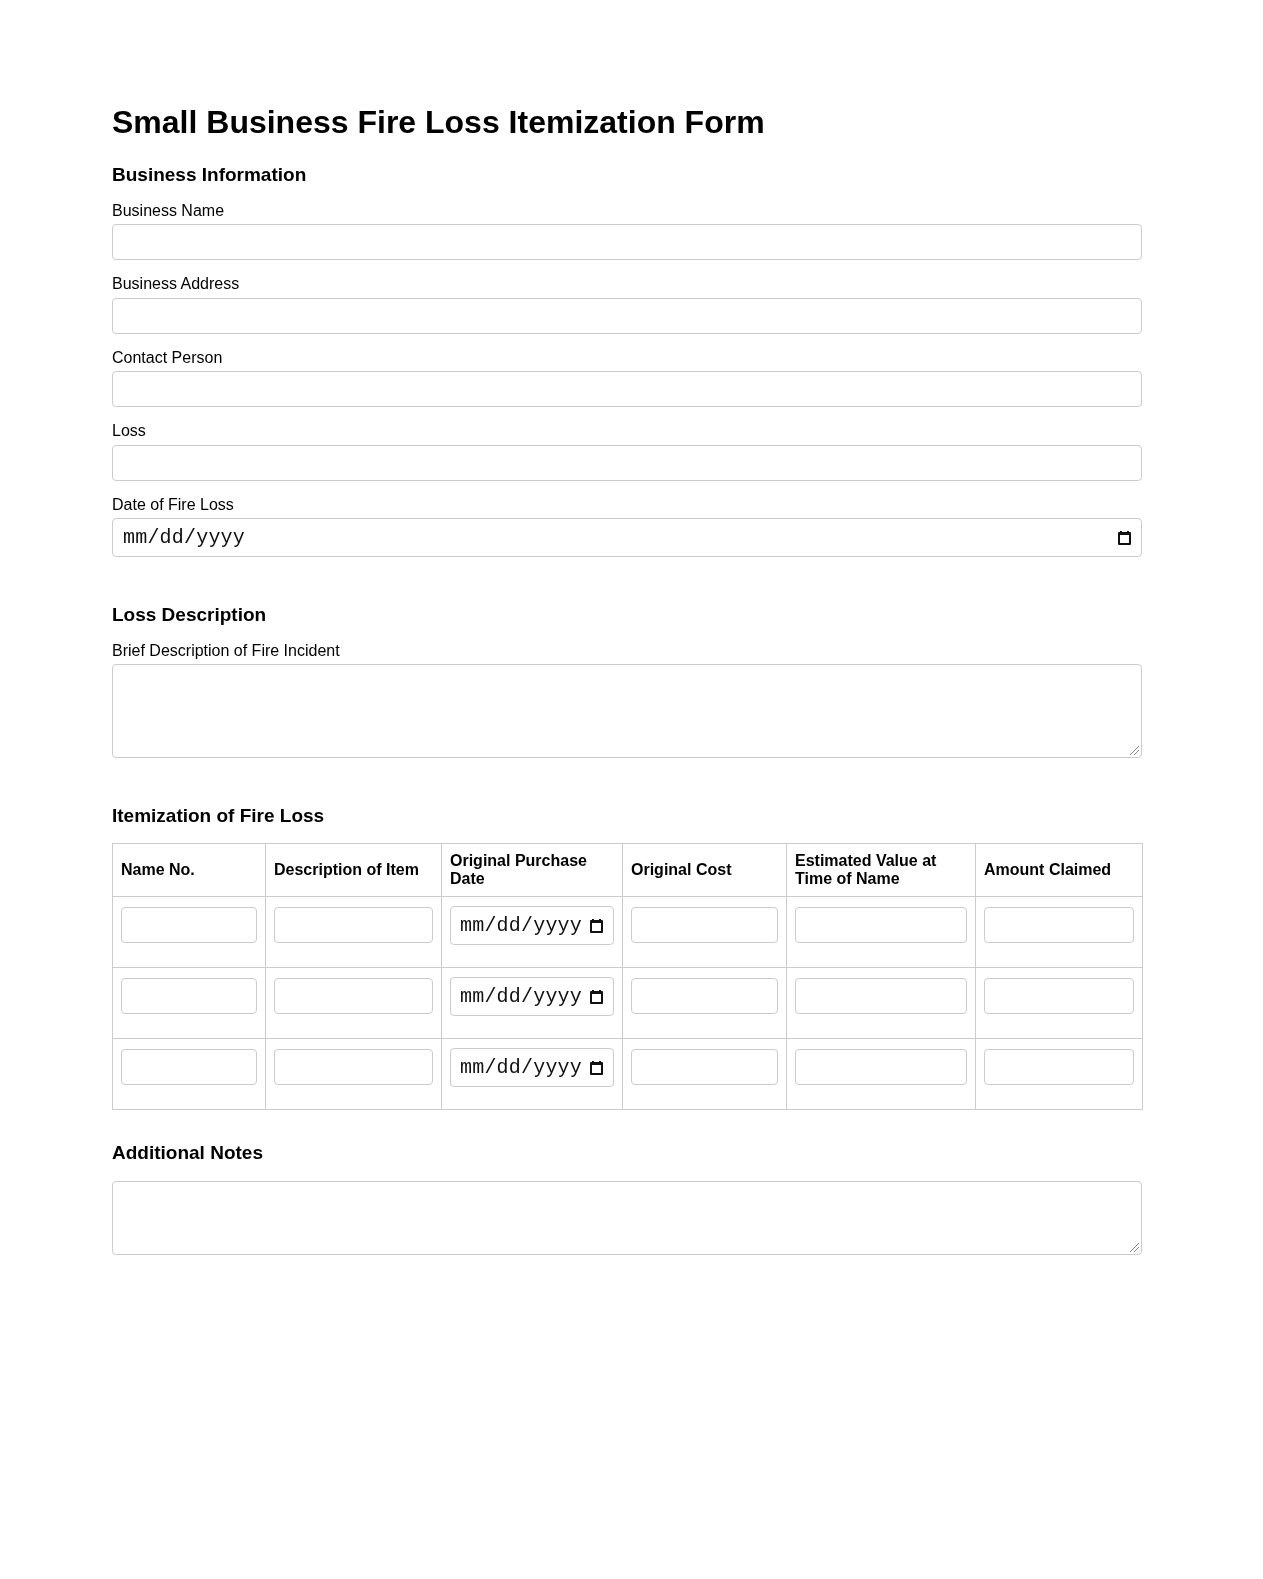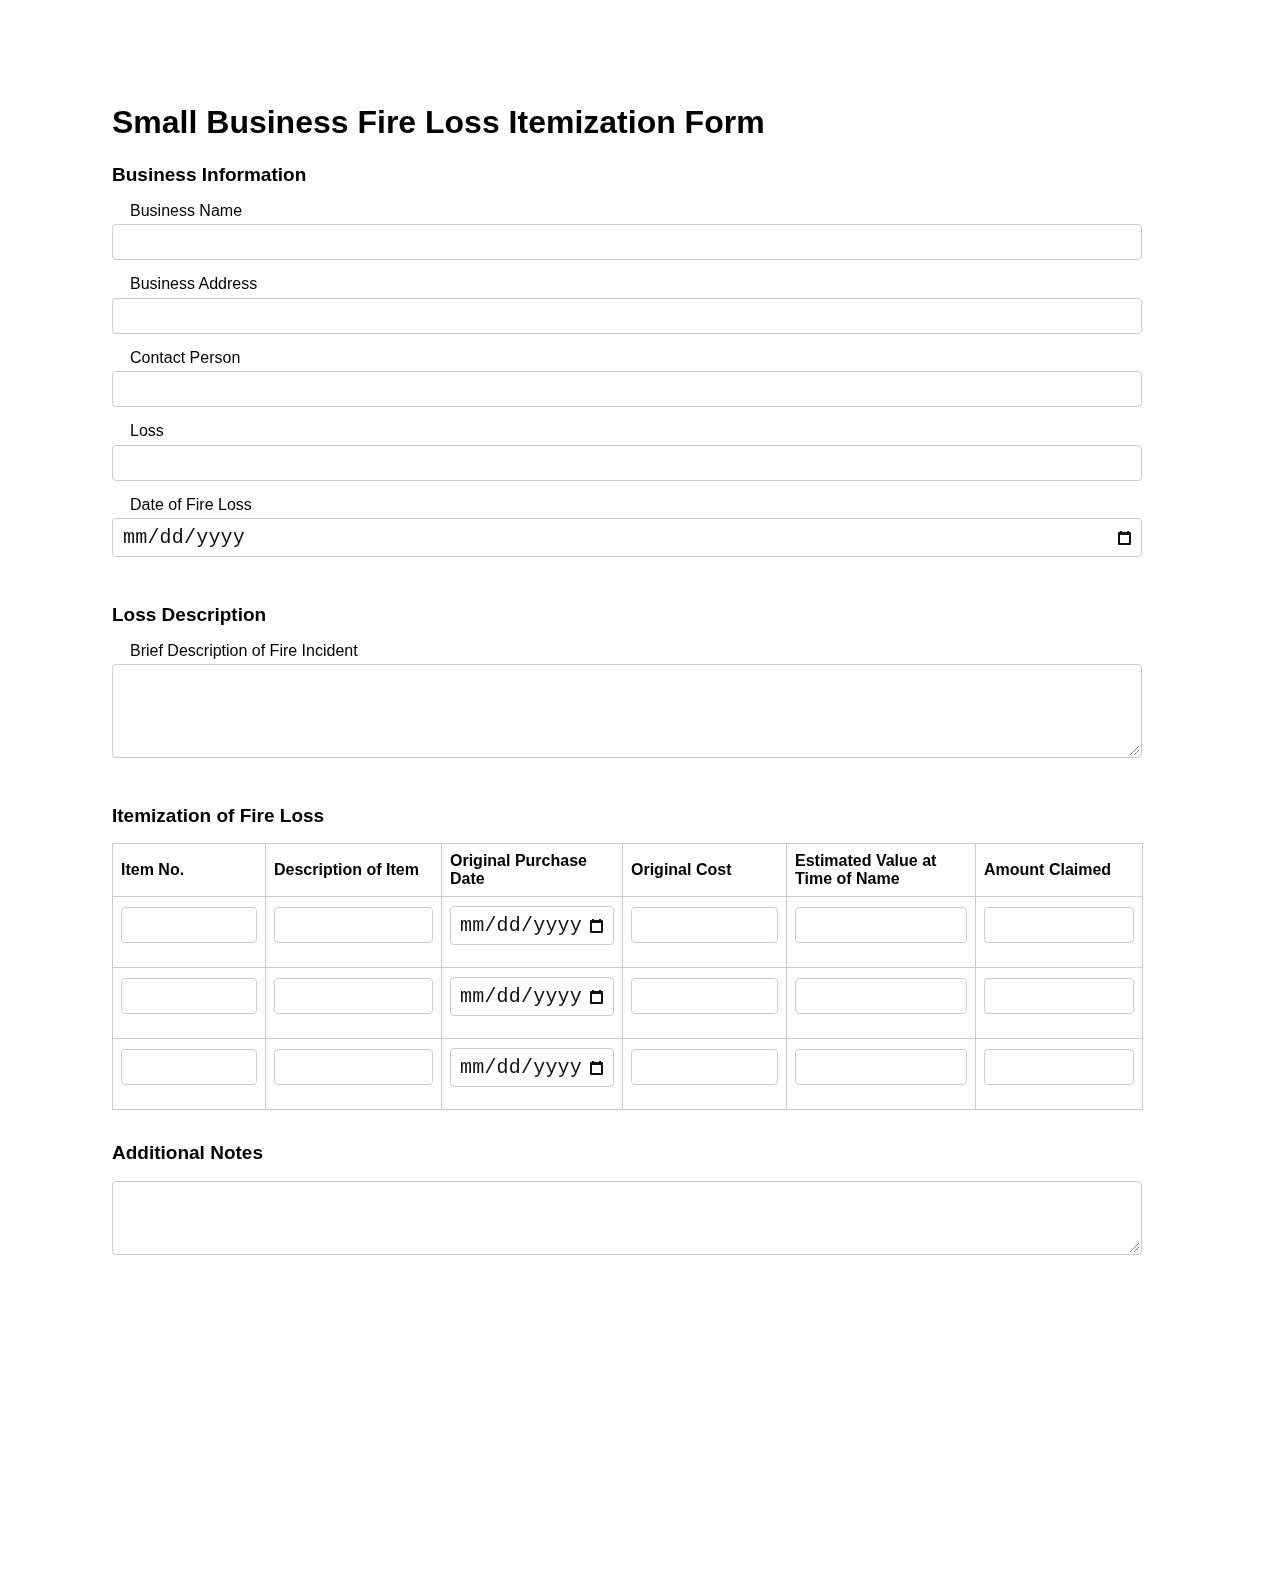--- a/index.html
+++ b/index.html
@@ -14,21 +14,21 @@
   .page { position: absolute; left: 112px; top: 0; width: 1030px; }
   h1 {
     position: absolute; top: 103px; left: 0; margin: 0;
     font-size: 32px; font-weight: bold; line-height: 38px; white-space: nowrap;
   }
   .section-title {
     position: absolute; left: 0; margin: 0;
     font-size: 19px; font-weight: bold; line-height: 22px; white-space: nowrap;
   }
   .label {
-    position: absolute; left: 0; font-size: 16px; line-height: 18px; white-space: nowrap; margin-left: 18px;
+    position: absolute; left: 0; font-size: 16px; line-height: 18px; white-space: nowrap;
   }
   .text-input {
     position: absolute; left: 0; width: 1030px; height: 36px;
     border: 1px solid #cccccc; border-radius: 4px; background: #fff;
     padding: 0 8px; font-family: "Liberation Sans", sans-serif; font-size: 15px;
   }
   .date-input {
     position: absolute; left: 0; width: 1030px; height: 39px;
     border: 1px solid #cccccc; border-radius: 4px; background: #fff;
     display: flex; align-items: center; justify-content: space-between;
@@ -118,21 +118,21 @@
     <colgroup>
       <col style="width:153px">
         <col style="width:176px">
         <col style="width:181px">
       <col style="width:164px">
         <col style="width:189px">
         <col style="width:167px">
     </colgroup>
     <thead>
       <tr>
-        <th>Item No.</th>
+        <th>Name No.</th>
         <th>Description of Item</th>
         <th>Original Purchase Date</th>
         <th>Original Cost</th>
         <th>Estimated Value at Time of Name</th>
         <th>Amount Claimed</th>
       </tr>
     </thead>
     <tbody>
       <tr>
         <td>

